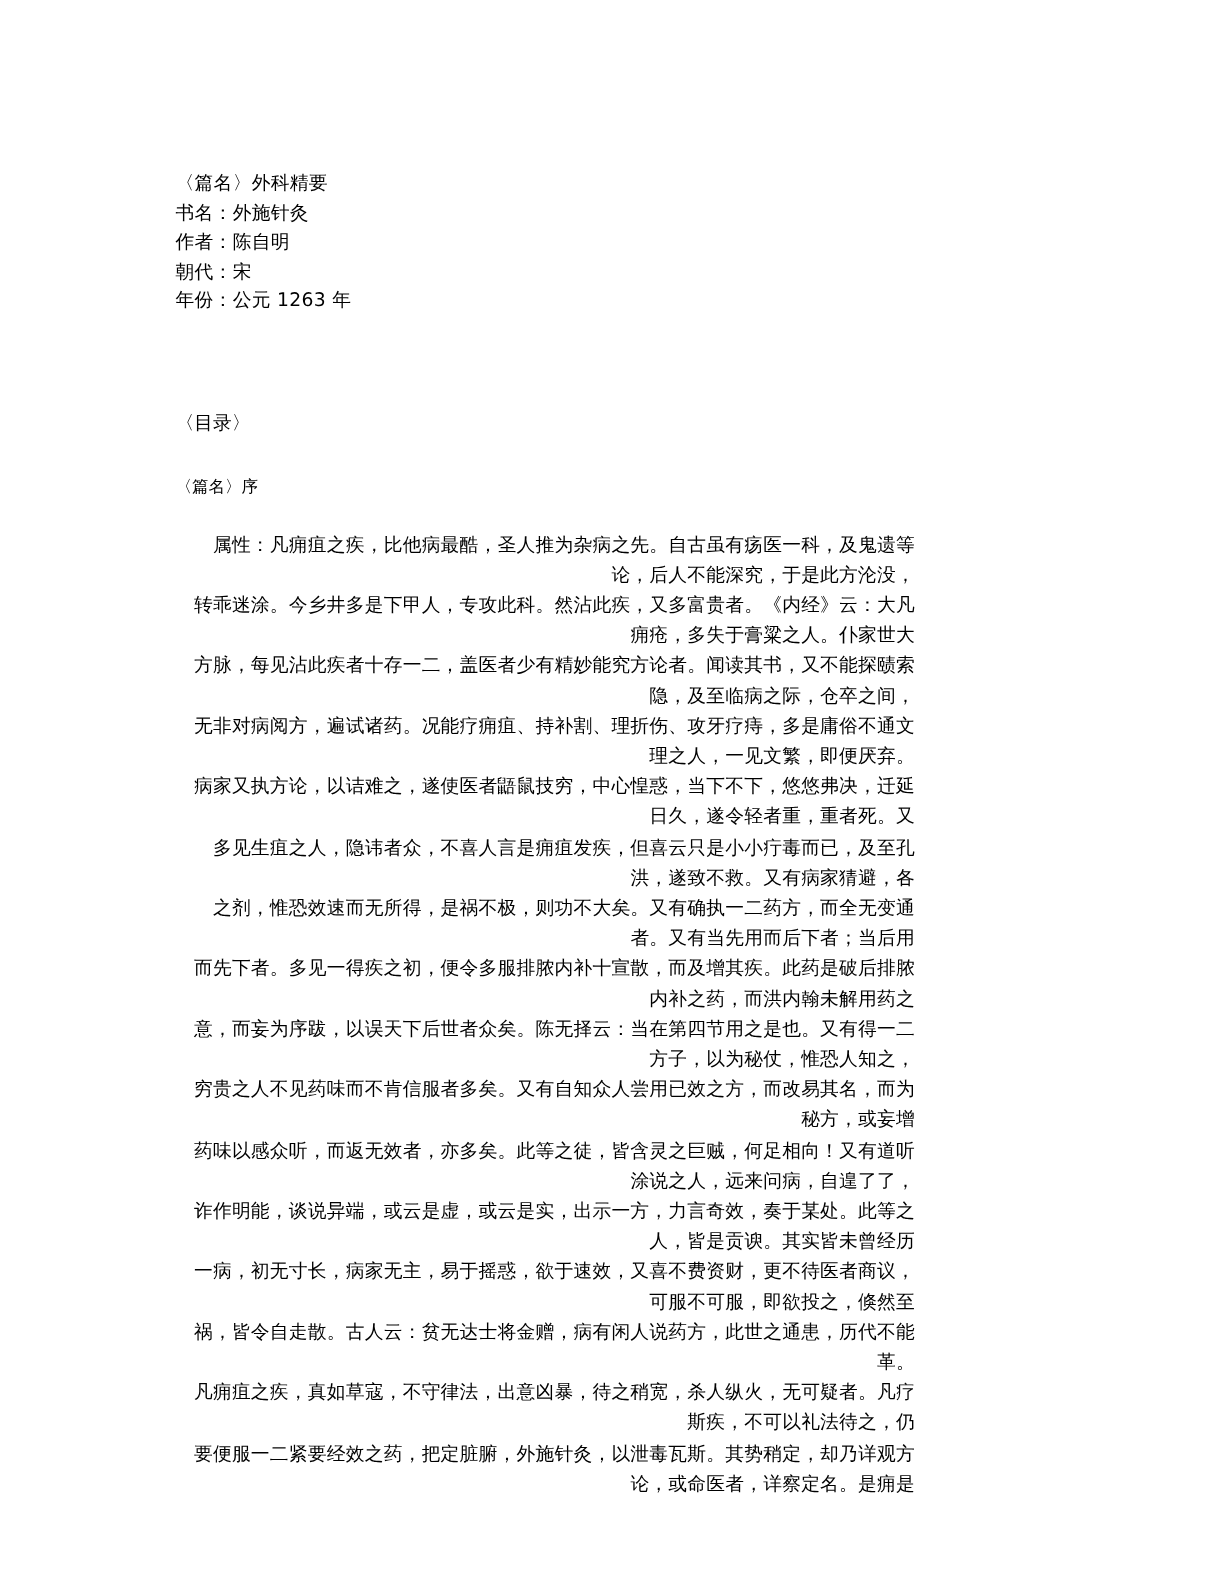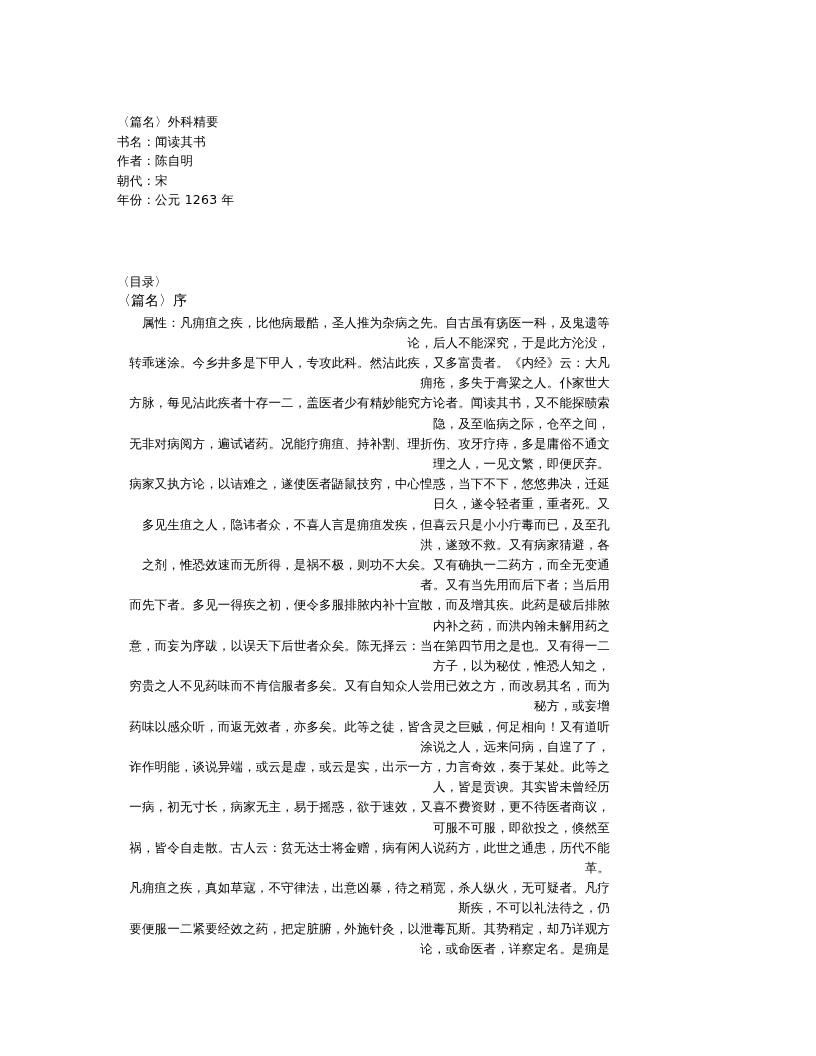--- a/index.html
+++ b/index.html
@@ -31,46 +31,47 @@
   }
   .meta-line {
     white-space: pre-wrap;
   }
   .gap-large {
     height: 62px;
   }
   .toc-line {
     font-size: 12.5px;
     line-height: 19.5px;
+    margin-bottom: 24px;
   }
   .section-title {
-    font-size: 14px;
+    font-size: 11px;
     line-height: 19.5px;
-    margin-bottom: 2px;
+    margin-bottom: 18px;
   }
   .body-text {
     font-size: 12.5px;
     line-height: 20.2px;
     letter-spacing: 0.15px;
     text-align: right;
   }
   .body-text p {
     margin: 0;
     white-space: pre-wrap;
     word-break: break-all;
   }
 </style>
 </head>
 <body>
 
 <div class="page">
 
   <div class="meta-block">
     <div class="meta-line">〈篇名〉外科精要</div>
-    <div class="meta-line">书名：闻读其书</div>
+    <div class="meta-line">书名：外施针灸</div>
     <div class="meta-line">作者：陈自明</div>
     <div class="meta-line">朝代：宋</div>
     <div class="meta-line">年份：公元 1263 年</div>
   </div>
 
   <div class="gap-large"></div>
 
   <div class="toc-line">〈目录〉</div>
 
   <div class="section-title">〈篇名〉序</div>

